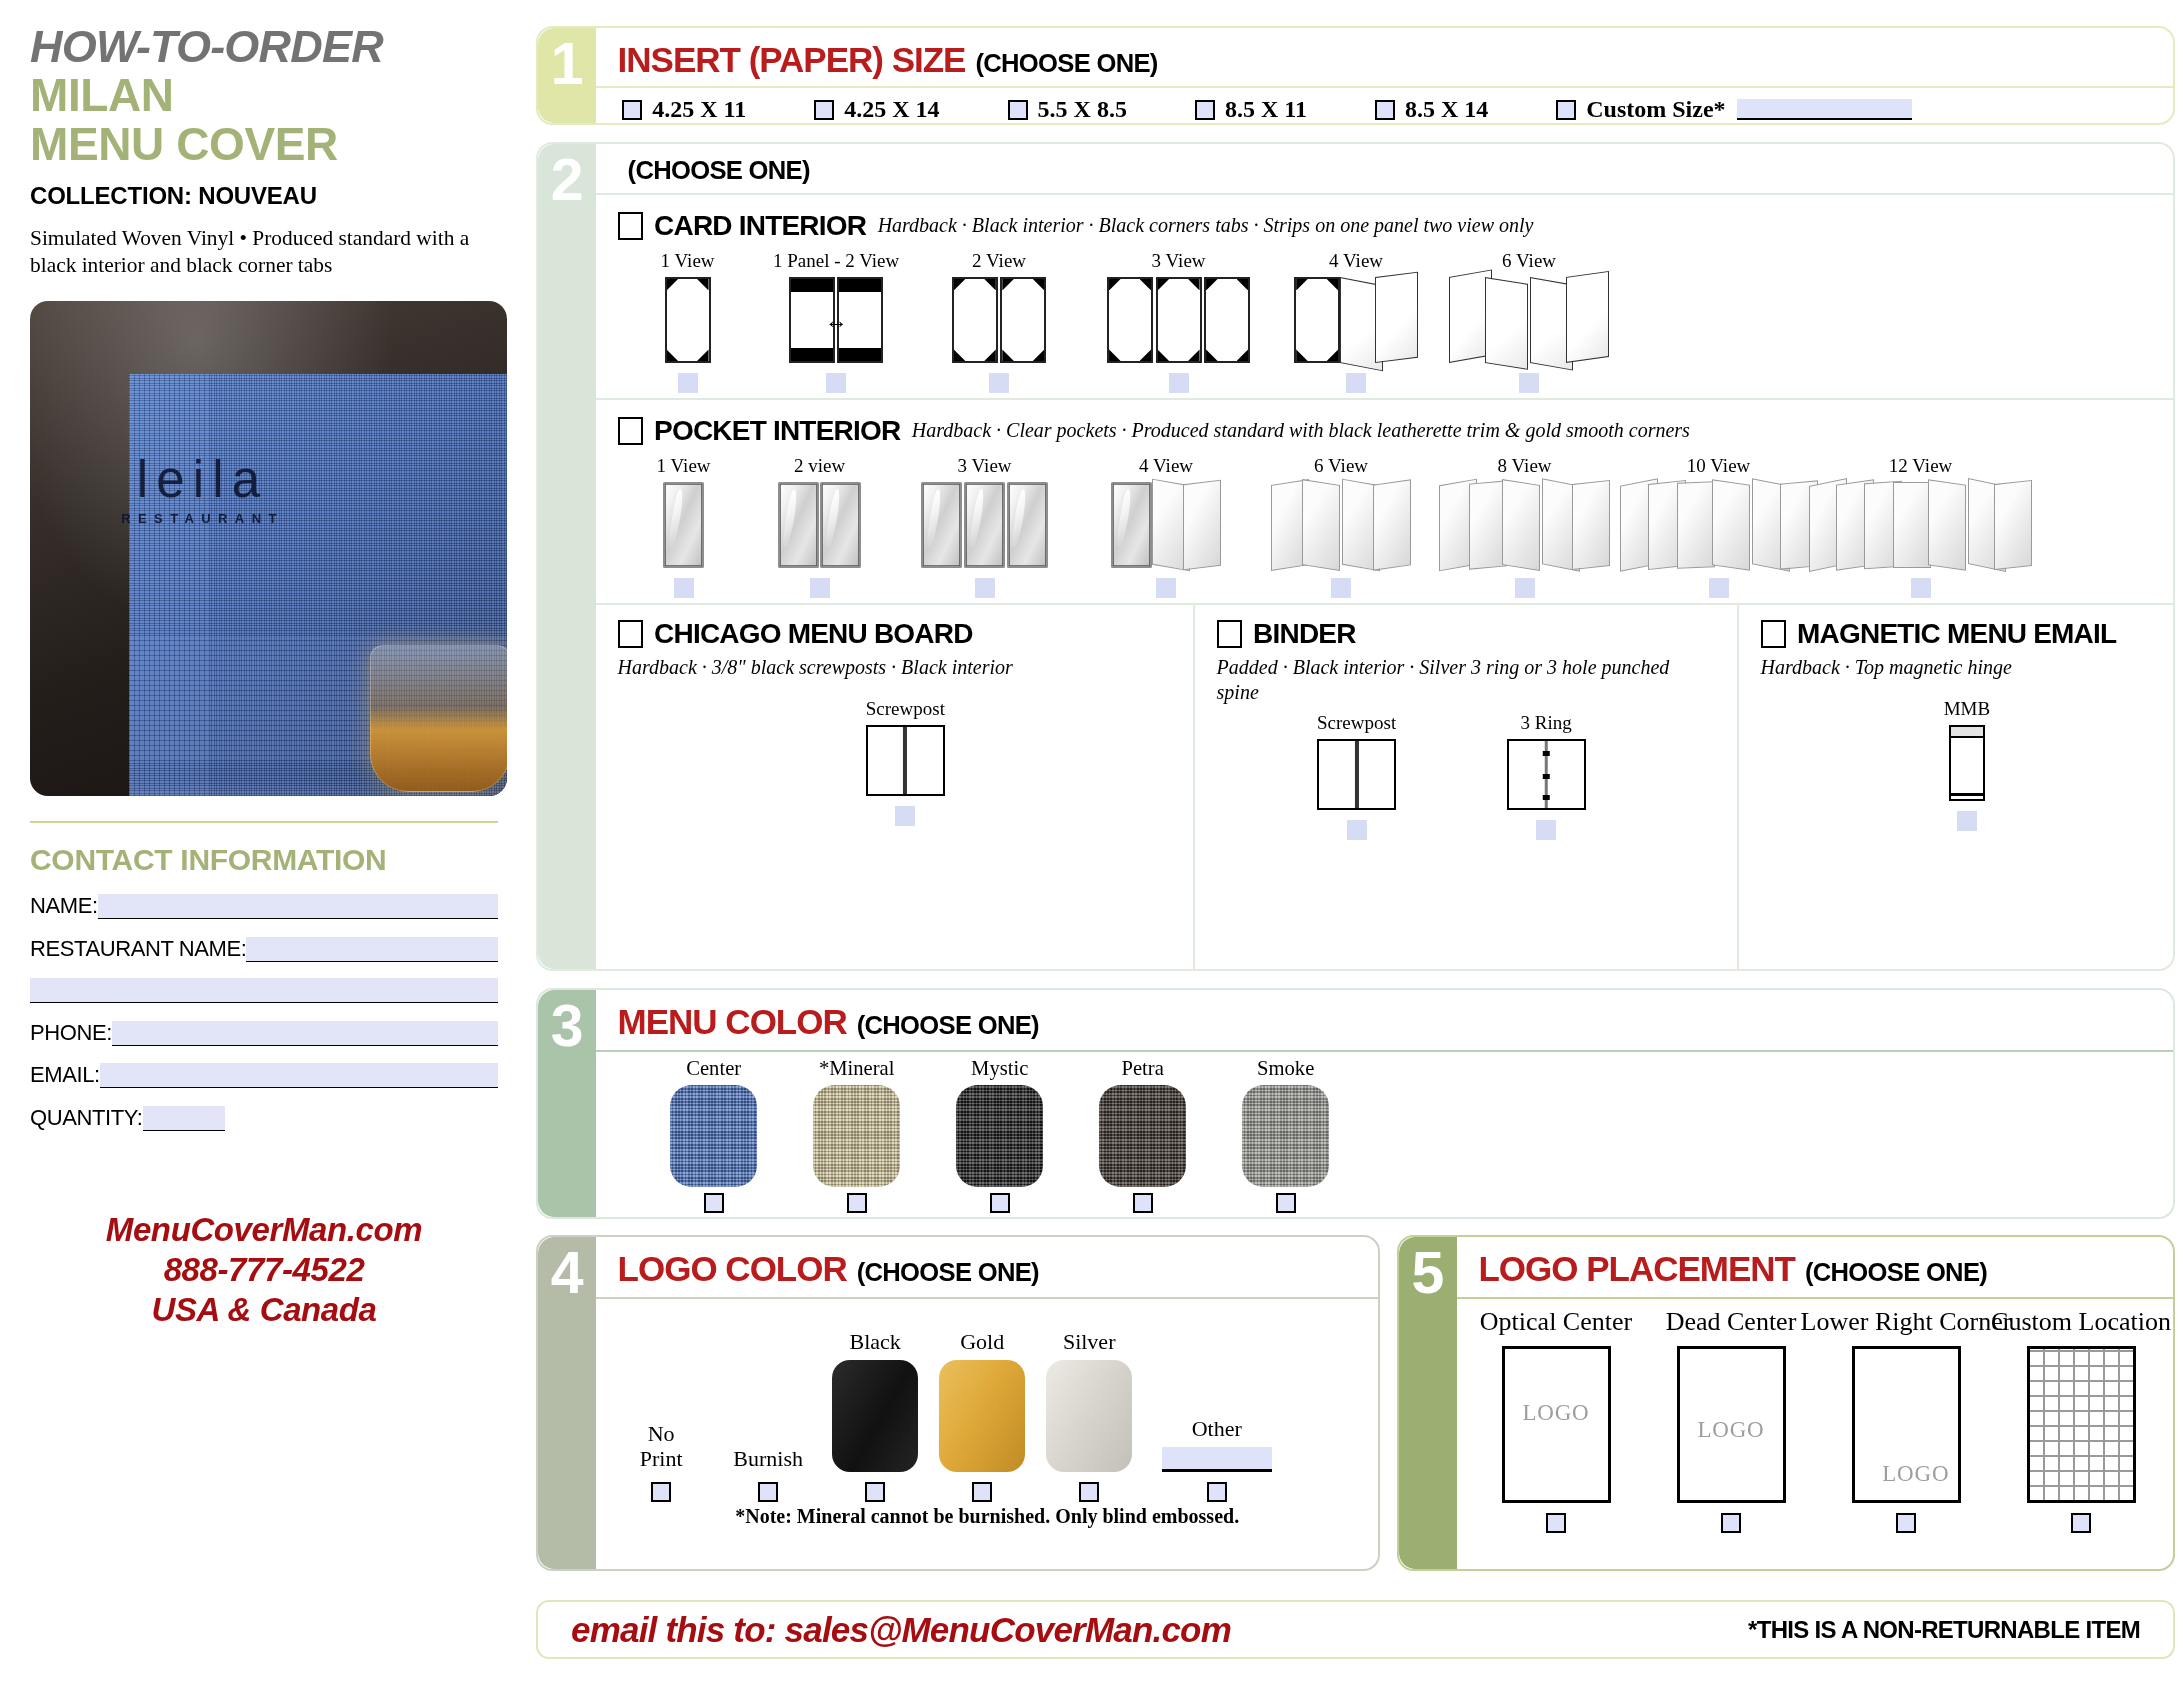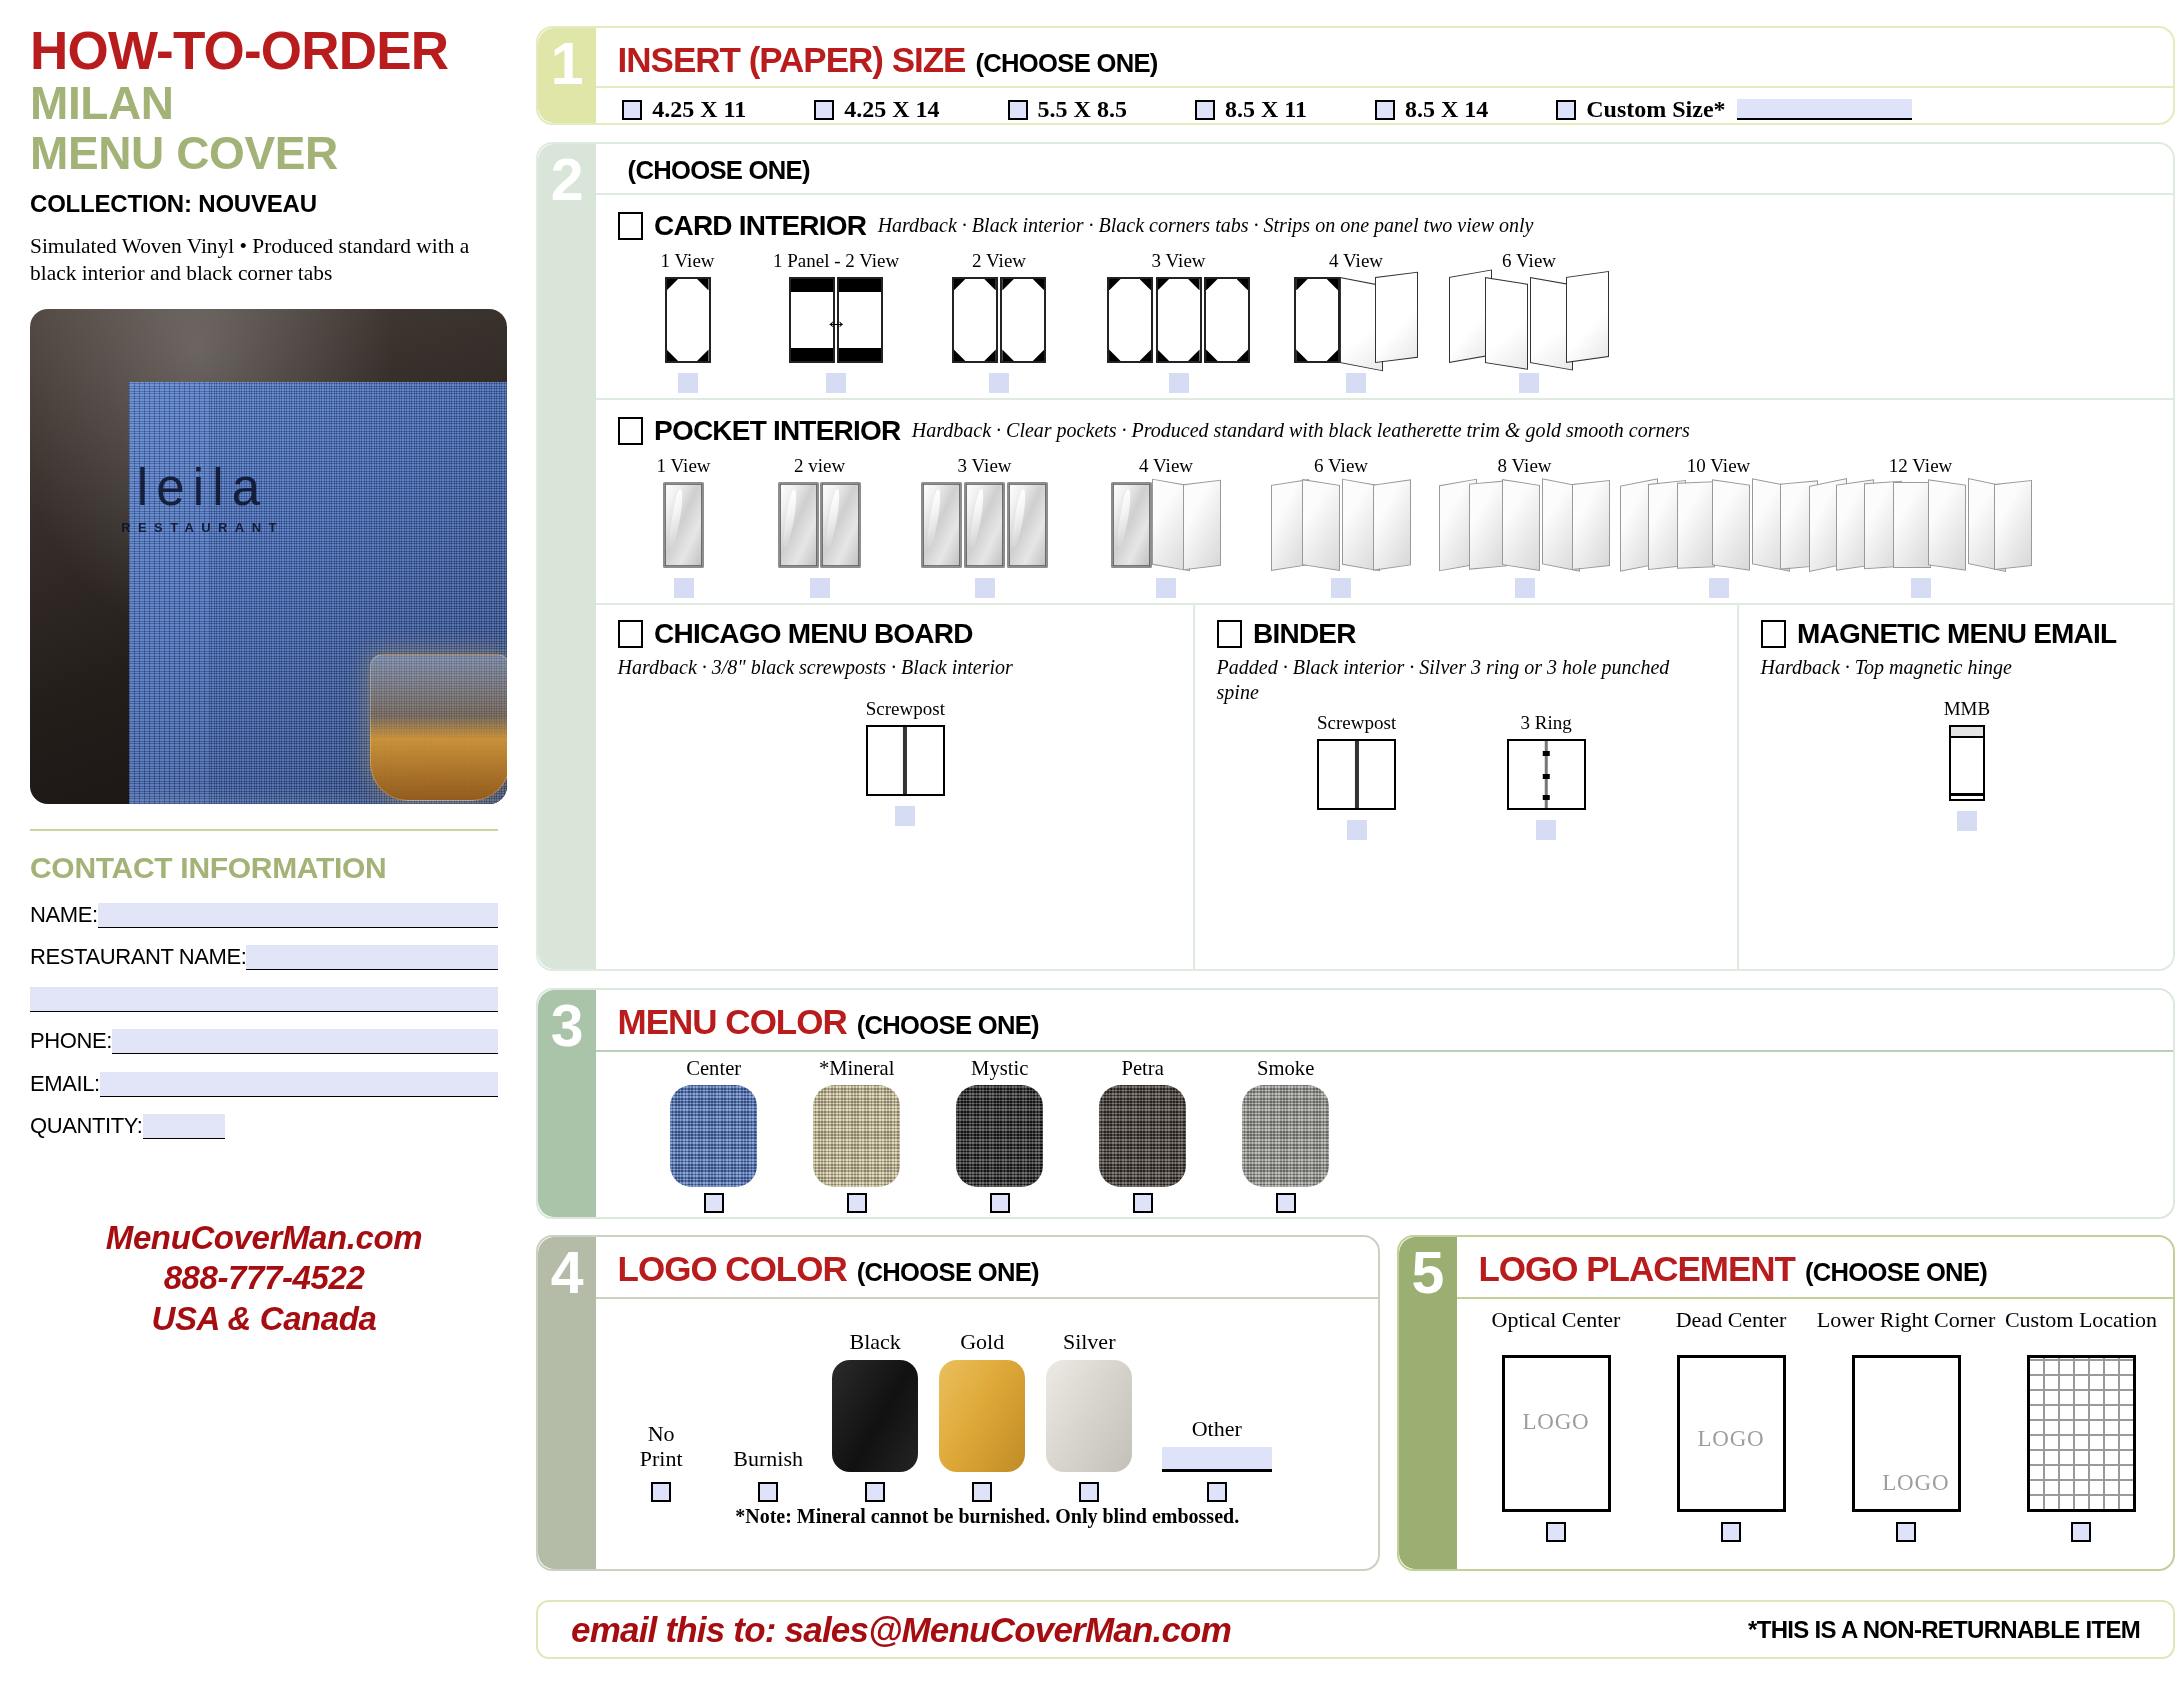--- a/index.html
+++ b/index.html
@@ -8,21 +8,21 @@
     font-family: "Liberation Sans", sans-serif;
     position: relative;
     overflow: hidden;
   }
 
   
   #left-col {
     position: absolute; left: 0; top: 0; width: 528px; height: 1684px;
     padding: 23px 30px 0 30px;
   }
-  .hdr-how { font-size: 53px; font-weight: bold; letter-spacing: -0.8px; color: #b91c1c; line-height: 1.06; font-family:"Liberation Sans",sans-serif;}
+  .hdr-how { font-size: 45px; font-weight: bold; letter-spacing: -0.8px; color: #737373; line-height: 1.06; font-family:"Liberation Sans",sans-serif;font-style:italic;}
   .hdr-milan { font-size: 46px; font-weight: bold; color: #A3B377; line-height: 1.08; letter-spacing:-0.4px;}
   .hdr-collection { font-size: 24px; font-weight: bold; color: #000; margin-top: 11.5px; letter-spacing:-0.2px;}
   .hdr-desc { font-family: "Liberation Serif", serif; font-size: 21.4px; line-height: 1.28; margin-top: 15px; color:#000;}
 
   #product-photo {
     margin-top: 21.4px; width: 477px; height: 495px; border-radius: 18px;
     position: relative; overflow: hidden;
     background:
       radial-gradient(ellipse at 35% 8%, rgba(255,255,255,0.22) 0%, rgba(255,255,255,0) 45%),
       linear-gradient(160deg,#4e443e 0%, #3a322d 25%, #241e1b 60%, #15100e 100%);
@@ -192,21 +192,21 @@
   .logo-cb { margin-top: 10px; }
   .other-blank { width: 110px; height: 25px; background: #DFE3FA; border-bottom: 3.3px solid #000; margin-top: 5px; }
   .note-line { text-align: center; font-family:"Liberation Serif",serif; font-weight: bold; font-size: 20px; margin-top: 3.3px; }
 
   
   #sec5 { left: 869px; top: 1235px; width: 778px; height: 336px; border: 2.5px solid #C2D19A; }
   #sec5 .sec-numbar { background: #9CAF72; }
   #sec5 .sec-head { border-bottom: 2.5px solid #C2D19A; }
   .place-row { display: flex; padding: 8.2px 0 0 11.5px; }
   .place-cell { display: flex; flex-direction: column; align-items: center; width: 175px; }
-  .place-name { font-family:"Liberation Serif",serif; font-size: 22px; margin-bottom: 22px; white-space:nowrap; }
+  .place-name { font-family:"Liberation Serif",serif; font-size: 26px; margin-bottom: 9px; white-space:nowrap; }
   .place-box { width: 109px; height: 157px; border: 3.3px solid #000; background: #fff; position: relative; }
   .place-box .lg { position: absolute; font-family:"Liberation Serif",serif; font-size: 23px; color: #9d9d9d; letter-spacing: 0.8px; }
   .lg.optical { left: 0; right: 0; top: 34%; text-align: center; }
   .lg.dead { left: 0; right: 0; top: 45%; text-align: center; }
   .lg.lower { right: 8.2px; bottom: 13px; }
   .place-box.grid {
     background-image:
       repeating-linear-gradient(0deg, transparent 0 13px, #9a9a9a 13px 15px),
       repeating-linear-gradient(90deg, transparent 0 13px, #9a9a9a 13px 15px);
   }

